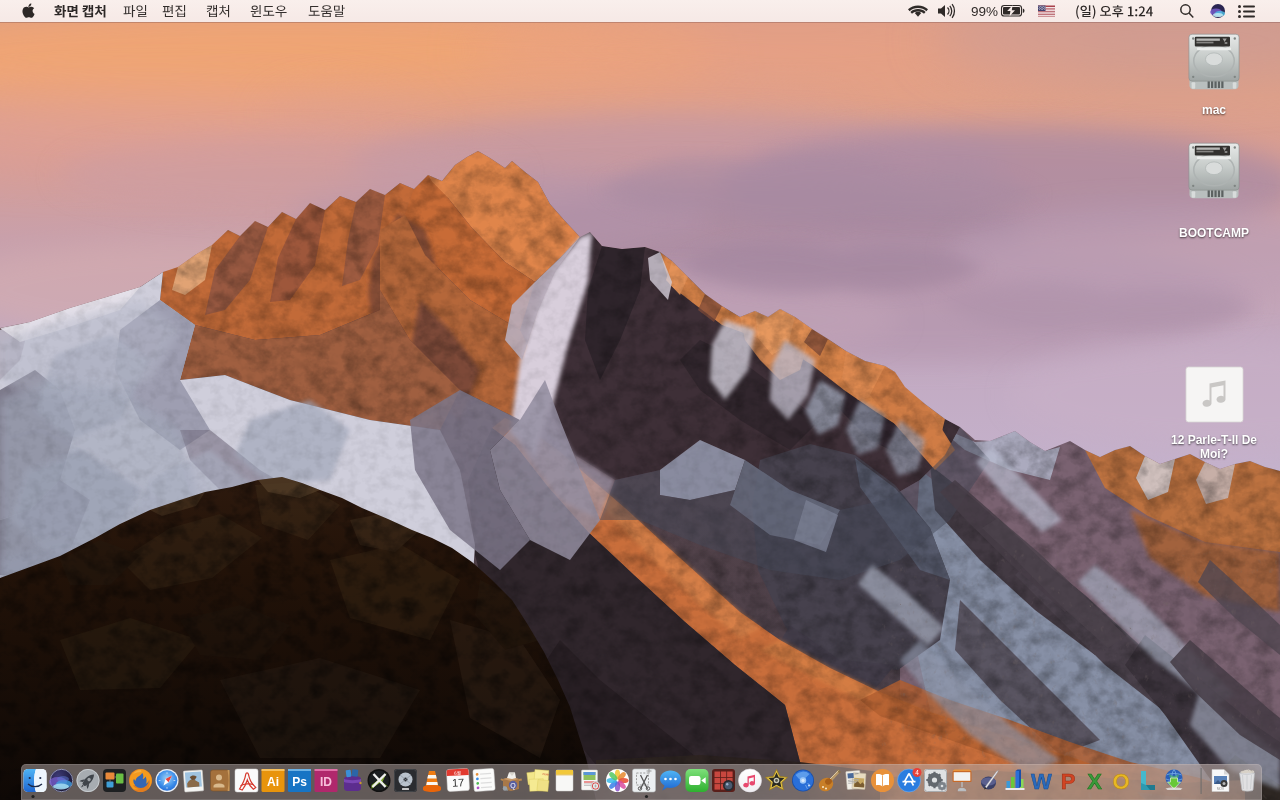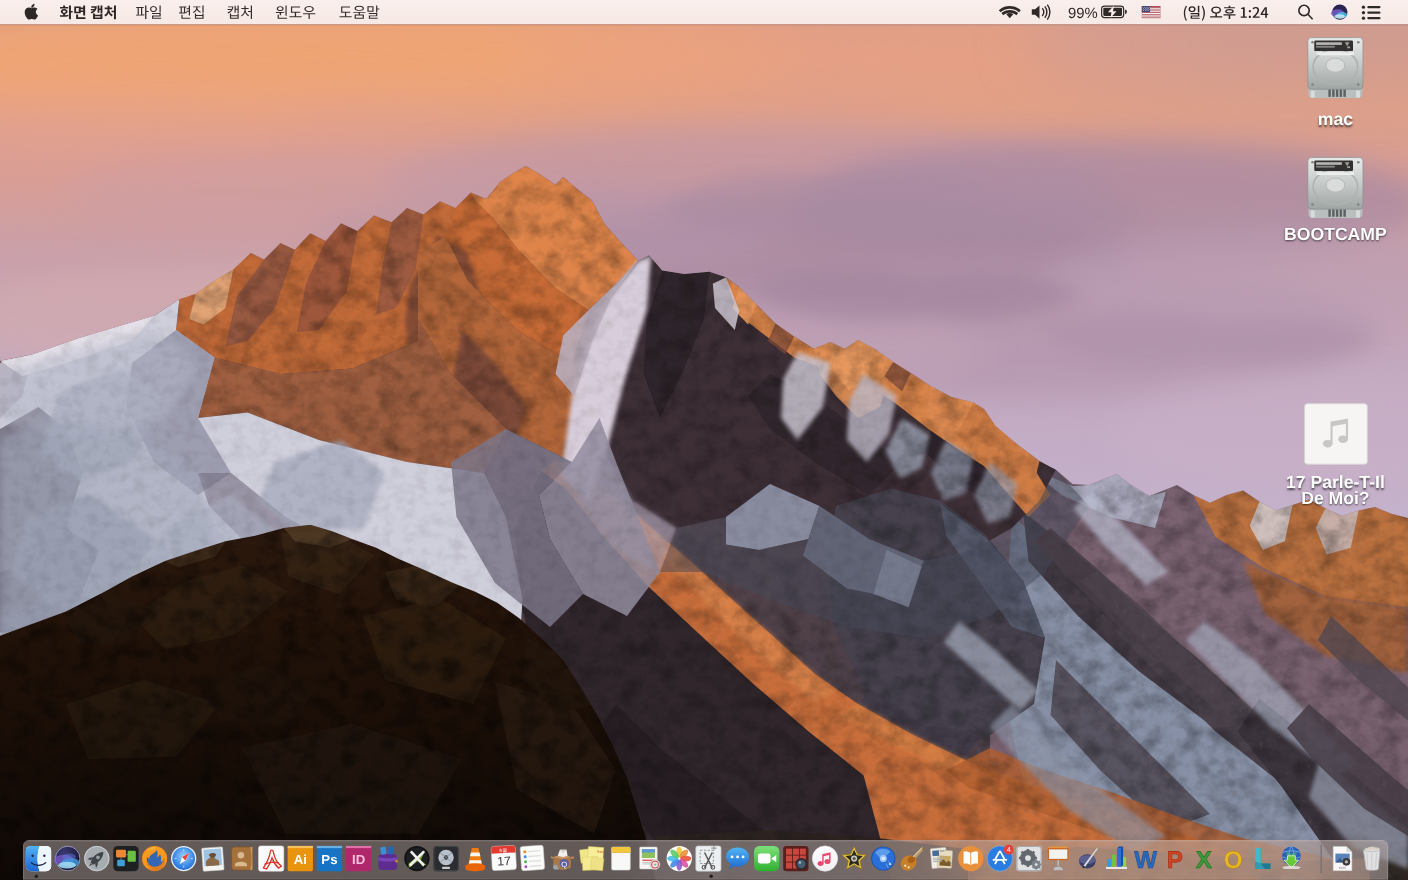--- a/index.html
+++ b/index.html
@@ -5,21 +5,21 @@
   html,body{margin:0;padding:0;width:1280px;height:800px;overflow:hidden;font-family:"Liberation Sans",sans-serif;}
   #desk{position:relative;width:1280px;height:616px;background:#c9a8b0;}
   #wall{position:absolute;left:0;top:0;width:1280px;height:800px;}
   
   #menubar{position:absolute;left:0;top:0;width:1280px;height:22px;
     background:linear-gradient(180deg,#f9efec 0%,#f6e9e6 100%);
     box-shadow:0 1px 0 rgba(120,80,80,0.35);}
   #menubar svg{position:absolute;top:0;left:0;}
   
   .dicon{position:absolute;width:96px;text-align:center;}
-  .dicon .lab{color:#fff;font-weight:bold;font-size:16px;line-height:14px;
+  .dicon .lab{color:#fff;font-weight:bold;font-size:12px;line-height:14px;
     text-shadow:0 1px 2px rgba(0,0,0,0.65);letter-spacing:0;}
   
   #dock{position:absolute;left:21px;top:764px;width:1241px;height:36px;
     background:rgba(216,206,206,0.42);
     border-radius:5px 5px 0 0;
     -webkit-backdrop-filter:blur(22px);backdrop-filter:blur(22px);
     box-shadow:inset 0 0 0 1px rgba(255,255,255,0.13);}
 </style>
 </head>
 <body>
@@ -355,27 +355,27 @@
 <div class="dicon" style="left:1166px;top:33px;">
   <svg width="64" height="60" viewBox="0 0 60 56" style="margin:0 auto;display:block;">
     <use href="#hdd"></use>
   </svg>
   <div class="lab" style="margin-top:10px;">mac</div>
 </div>
 <div class="dicon" style="left:1166px;top:142px;">
   <svg width="64" height="60" viewBox="0 0 60 56" style="margin:0 auto;display:block;">
     <use href="#hdd"></use>
   </svg>
-  <div class="lab" style="margin-top:5px;">BOOTCAMP</div>
+  <div class="lab" style="margin-top:24px;">BOOTCAMP</div>
 </div>
 <div class="dicon" style="left:1166px;top:366px;">
   <svg width="59" height="57" viewBox="0 0 59 57" style="margin:0 auto;display:block;">
     <use href="#mus"></use>
   </svg>
-  <div class="lab" style="margin-top:10px;">17 Parle-T-Il De Moi?</div>
+  <div class="lab" style="margin-top:10px;">12 Parle-T-Il De Moi?</div>
 </div>
 
 <svg width="0" height="0" style="position:absolute;">
   <defs>
     <linearGradient id="hddbody" x1="0" y1="0" x2="0" y2="1">
       <stop offset="0" stop-color="#e8eae9"></stop>
       <stop offset="0.5" stop-color="#c6cbc9"></stop>
       <stop offset="1" stop-color="#9fa5a4"></stop>
     </linearGradient>
     <g id="hdd">

